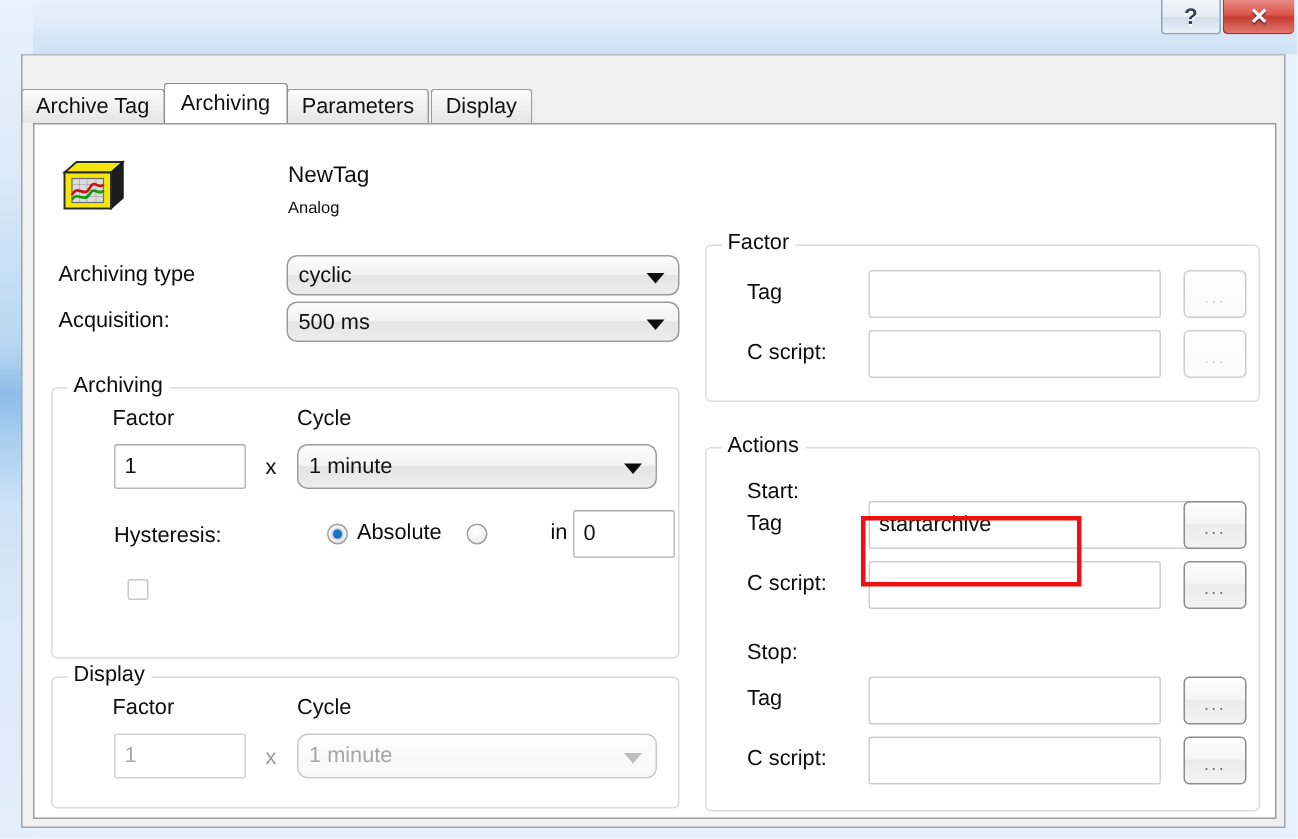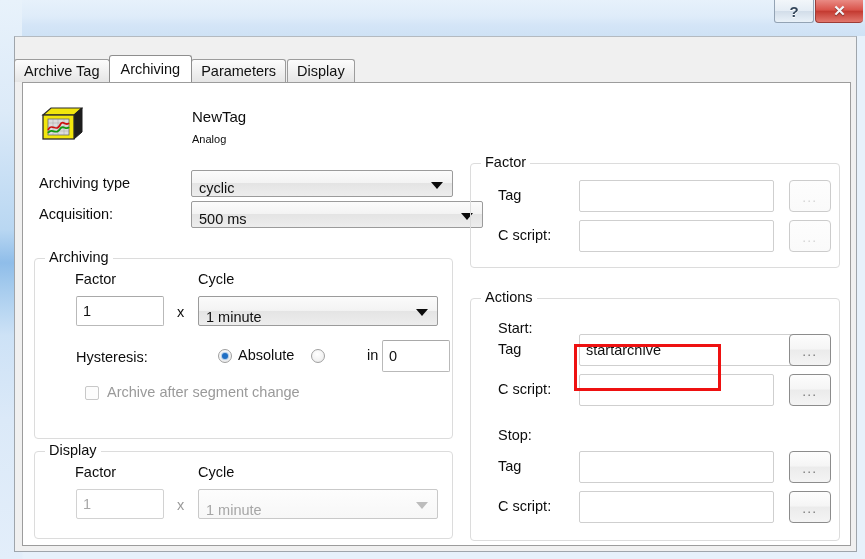--- a/index.html
+++ b/index.html
@@ -169,25 +169,25 @@
     color: #0d0d0d;
     white-space: nowrap;
   }
   .lbl.dim { color: #9a9a9a; }
 
   .combo {
     position: absolute;
     box-sizing: border-box;
     background: linear-gradient(to bottom, #fbfbfb 0%, #f3f3f3 48%, #e4e4e4 50%, #ededed 100%);
     border: 1px solid #9b9b9b;
-    border-radius: 2px;
+    border-radius: 7px;
     font-size: 14.5px;
     color: #111;
     display: flex;
-    align-items: flex-end;
+    align-items: center;
     padding-left: 7px;
   }
   .combo .arrow {
     position: absolute;
     right: 9px; top: 50%;
     margin-top: -2px;
     width: 0; height: 0;
     border-left: 6px solid transparent;
     border-right: 6px solid transparent;
     border-top: 7px solid #0b0b0b;
@@ -346,21 +346,21 @@
     <div class="lbl" style="left:169px; top:25px; font-size:15px;">NewTag</div>
     <div class="lbl" style="left:169px; top:50px; font-size:11px;">Analog</div>
 
     <div class="lbl" style="left:16px; top:92px;">Archiving type</div>
     <div class="combo" style="left:168px; top:87px; width:262px; height:27px;">
       <span>cyclic</span>
       <span class="arrow"></span>
     </div>
 
     <div class="lbl" style="left:16px; top:123px;">Acquisition:</div>
-    <div class="combo" style="left:168px; top:118px; width:292px; height:27px;">
+    <div class="combo" style="left:168px; top:118px; width:262px; height:27px;">
       <span>500 ms</span>
       <span class="arrow"></span>
     </div>
 
     <div class="groupbox" style="left:11px; top:175px; width:419px; height:181px;">
       <span class="gtitle">Archiving</span>
 
       <div class="lbl" style="left:40px; top:12px;">Factor</div>
       <div class="lbl" style="left:163px; top:12px;">Cycle</div>
 
@@ -375,21 +375,20 @@
 
       <span class="radio checked" style="left:183px; top:90px;"></span>
       <div class="lbl" style="left:203px; top:88px;">Absolute</div>
 
       <span class="radio" style="left:276px; top:90px;"></span>
       <div class="lbl" style="left:296px; top:88px;margin-left:36px;">in %</div>
 
       <div class="txt" style="left:347px; top:81px; width:68px; height:32px;">0</div>
 
       <span class="checkbox" style="left:50px; top:127px;"></span>
-      <div class="lbl dim" style="left:72px; top:125px;">Archive after segment change</div>
     </div>
 
     <div class="groupbox" style="left:11px; top:368px; width:419px; height:88px;">
       <span class="gtitle">Display</span>
 
       <div class="lbl" style="left:40px; top:12px;">Factor</div>
       <div class="lbl" style="left:163px; top:12px;">Cycle</div>
 
       <div class="txt disabled" style="left:41px; top:37px; width:88px; height:30px;">1</div>
       <div class="lbl dim" style="left:142px; top:45px;">x</div>

